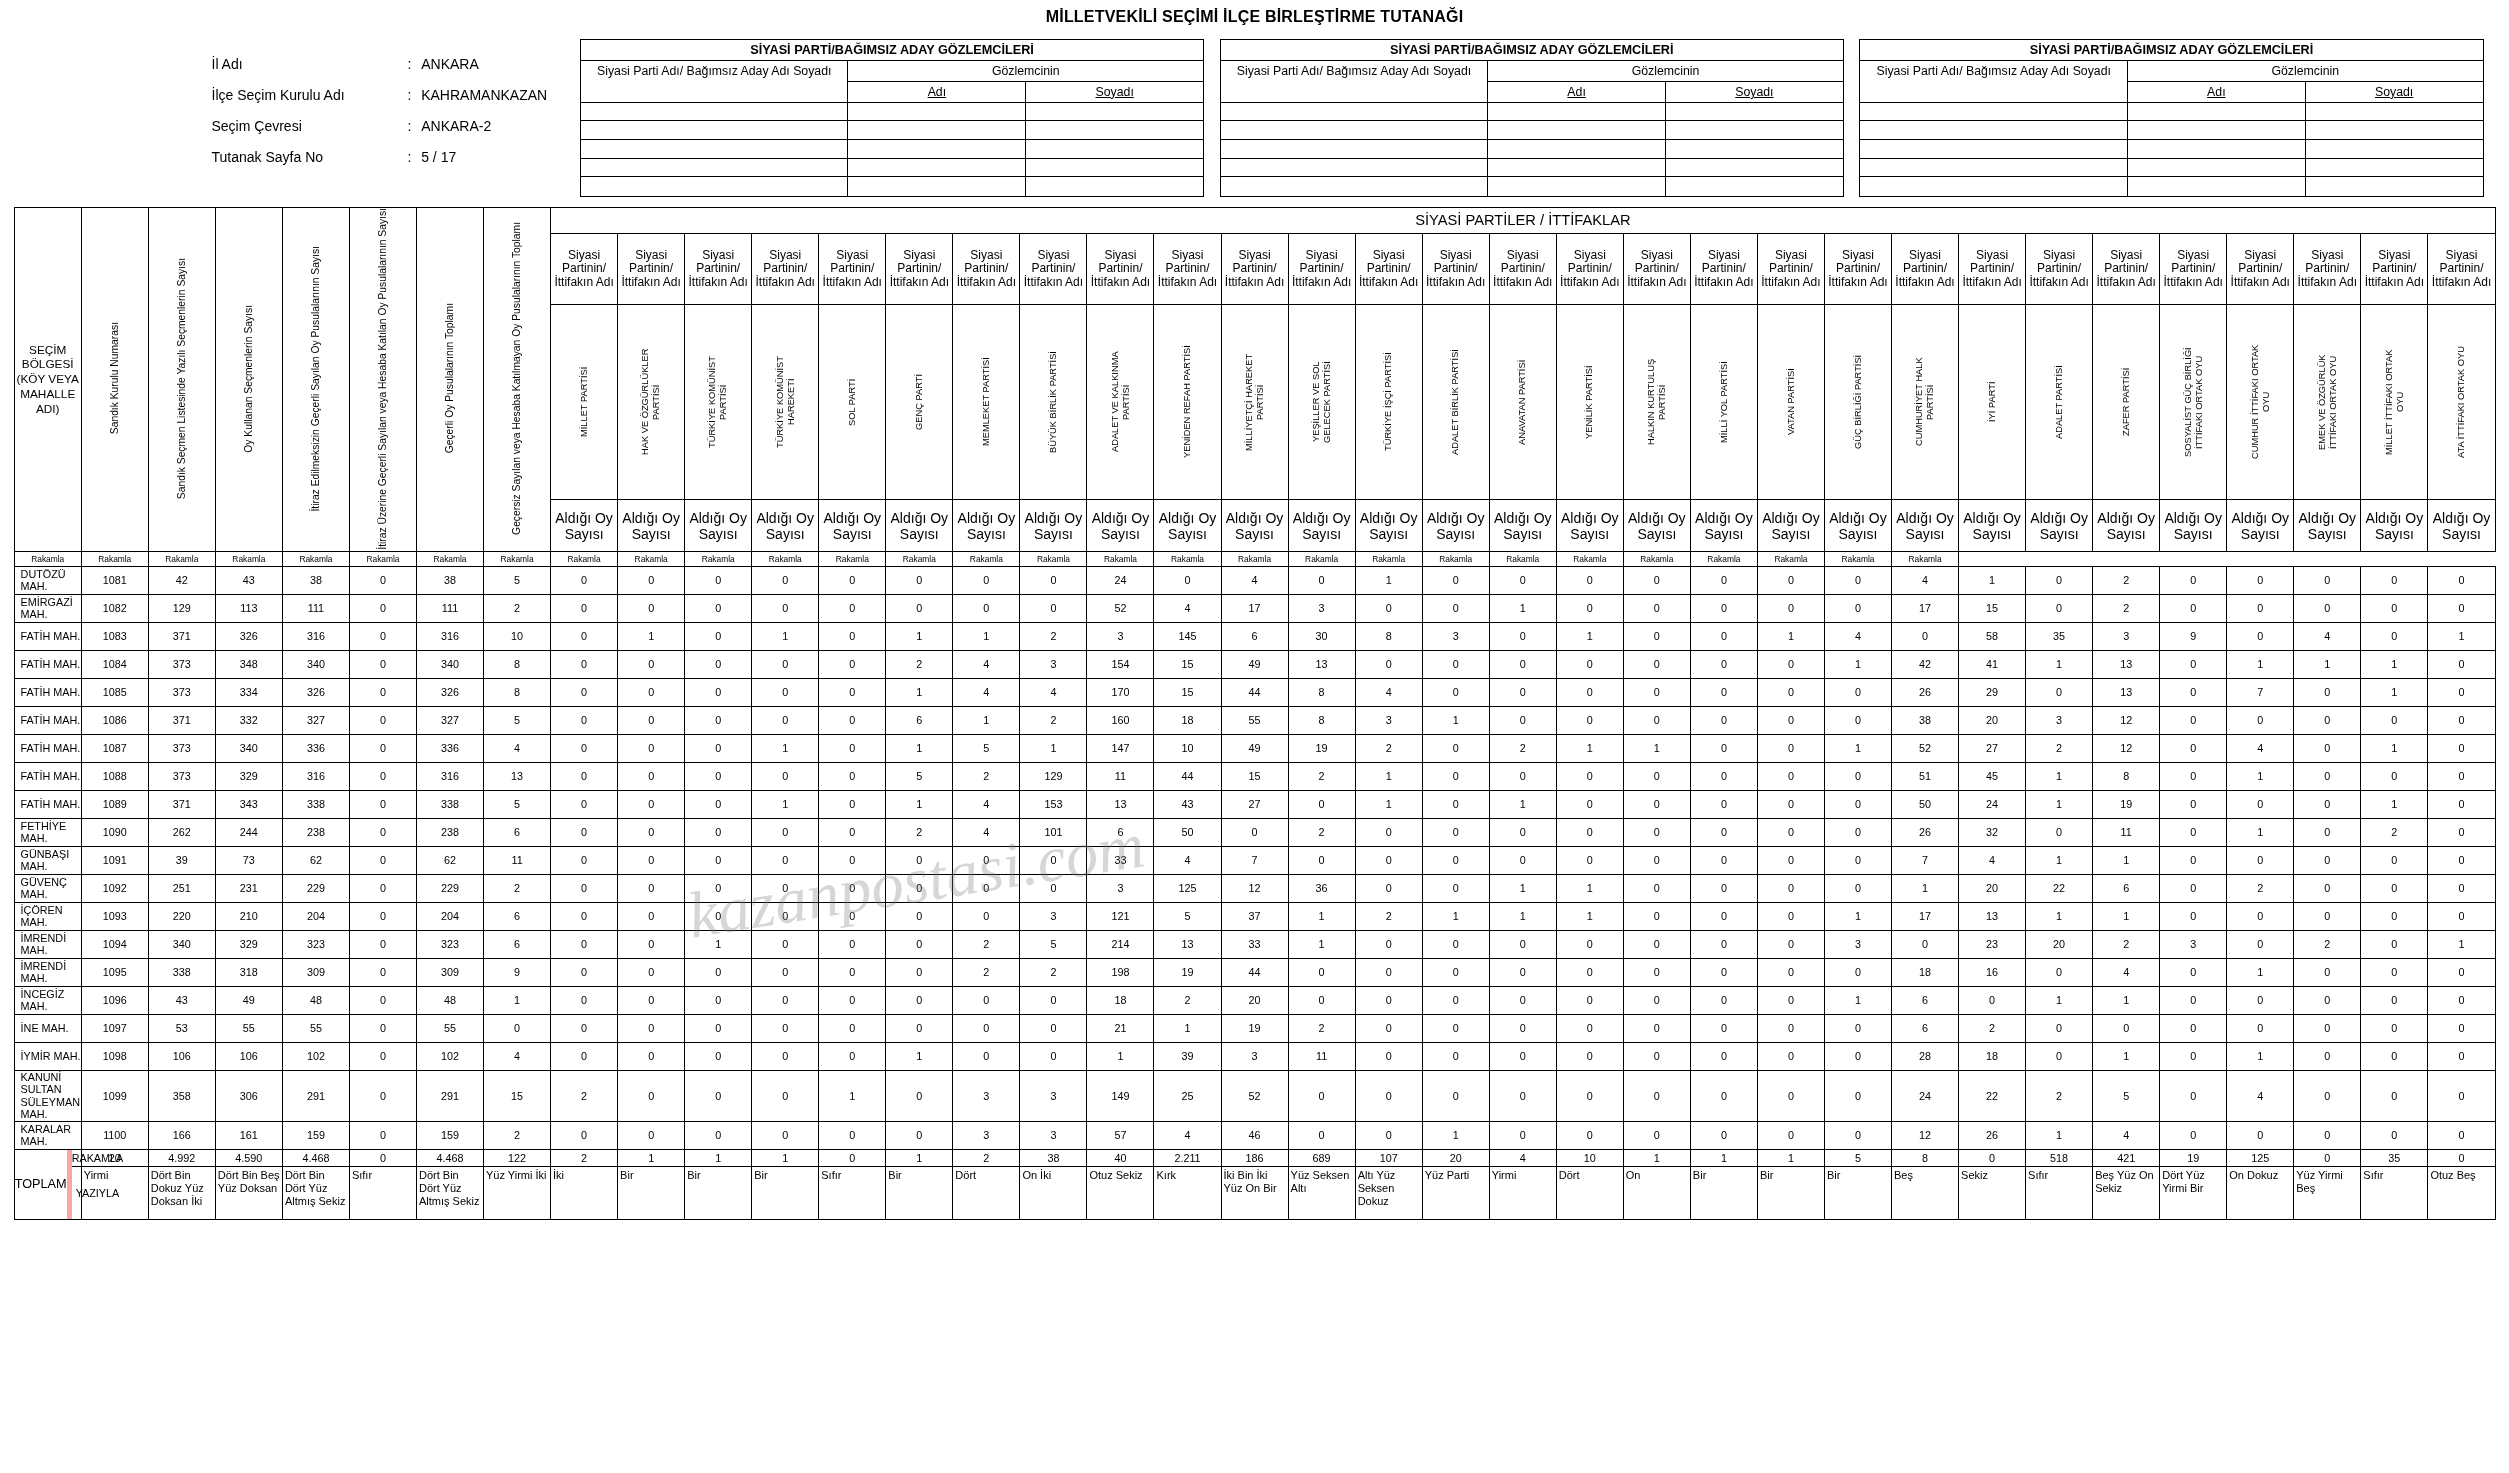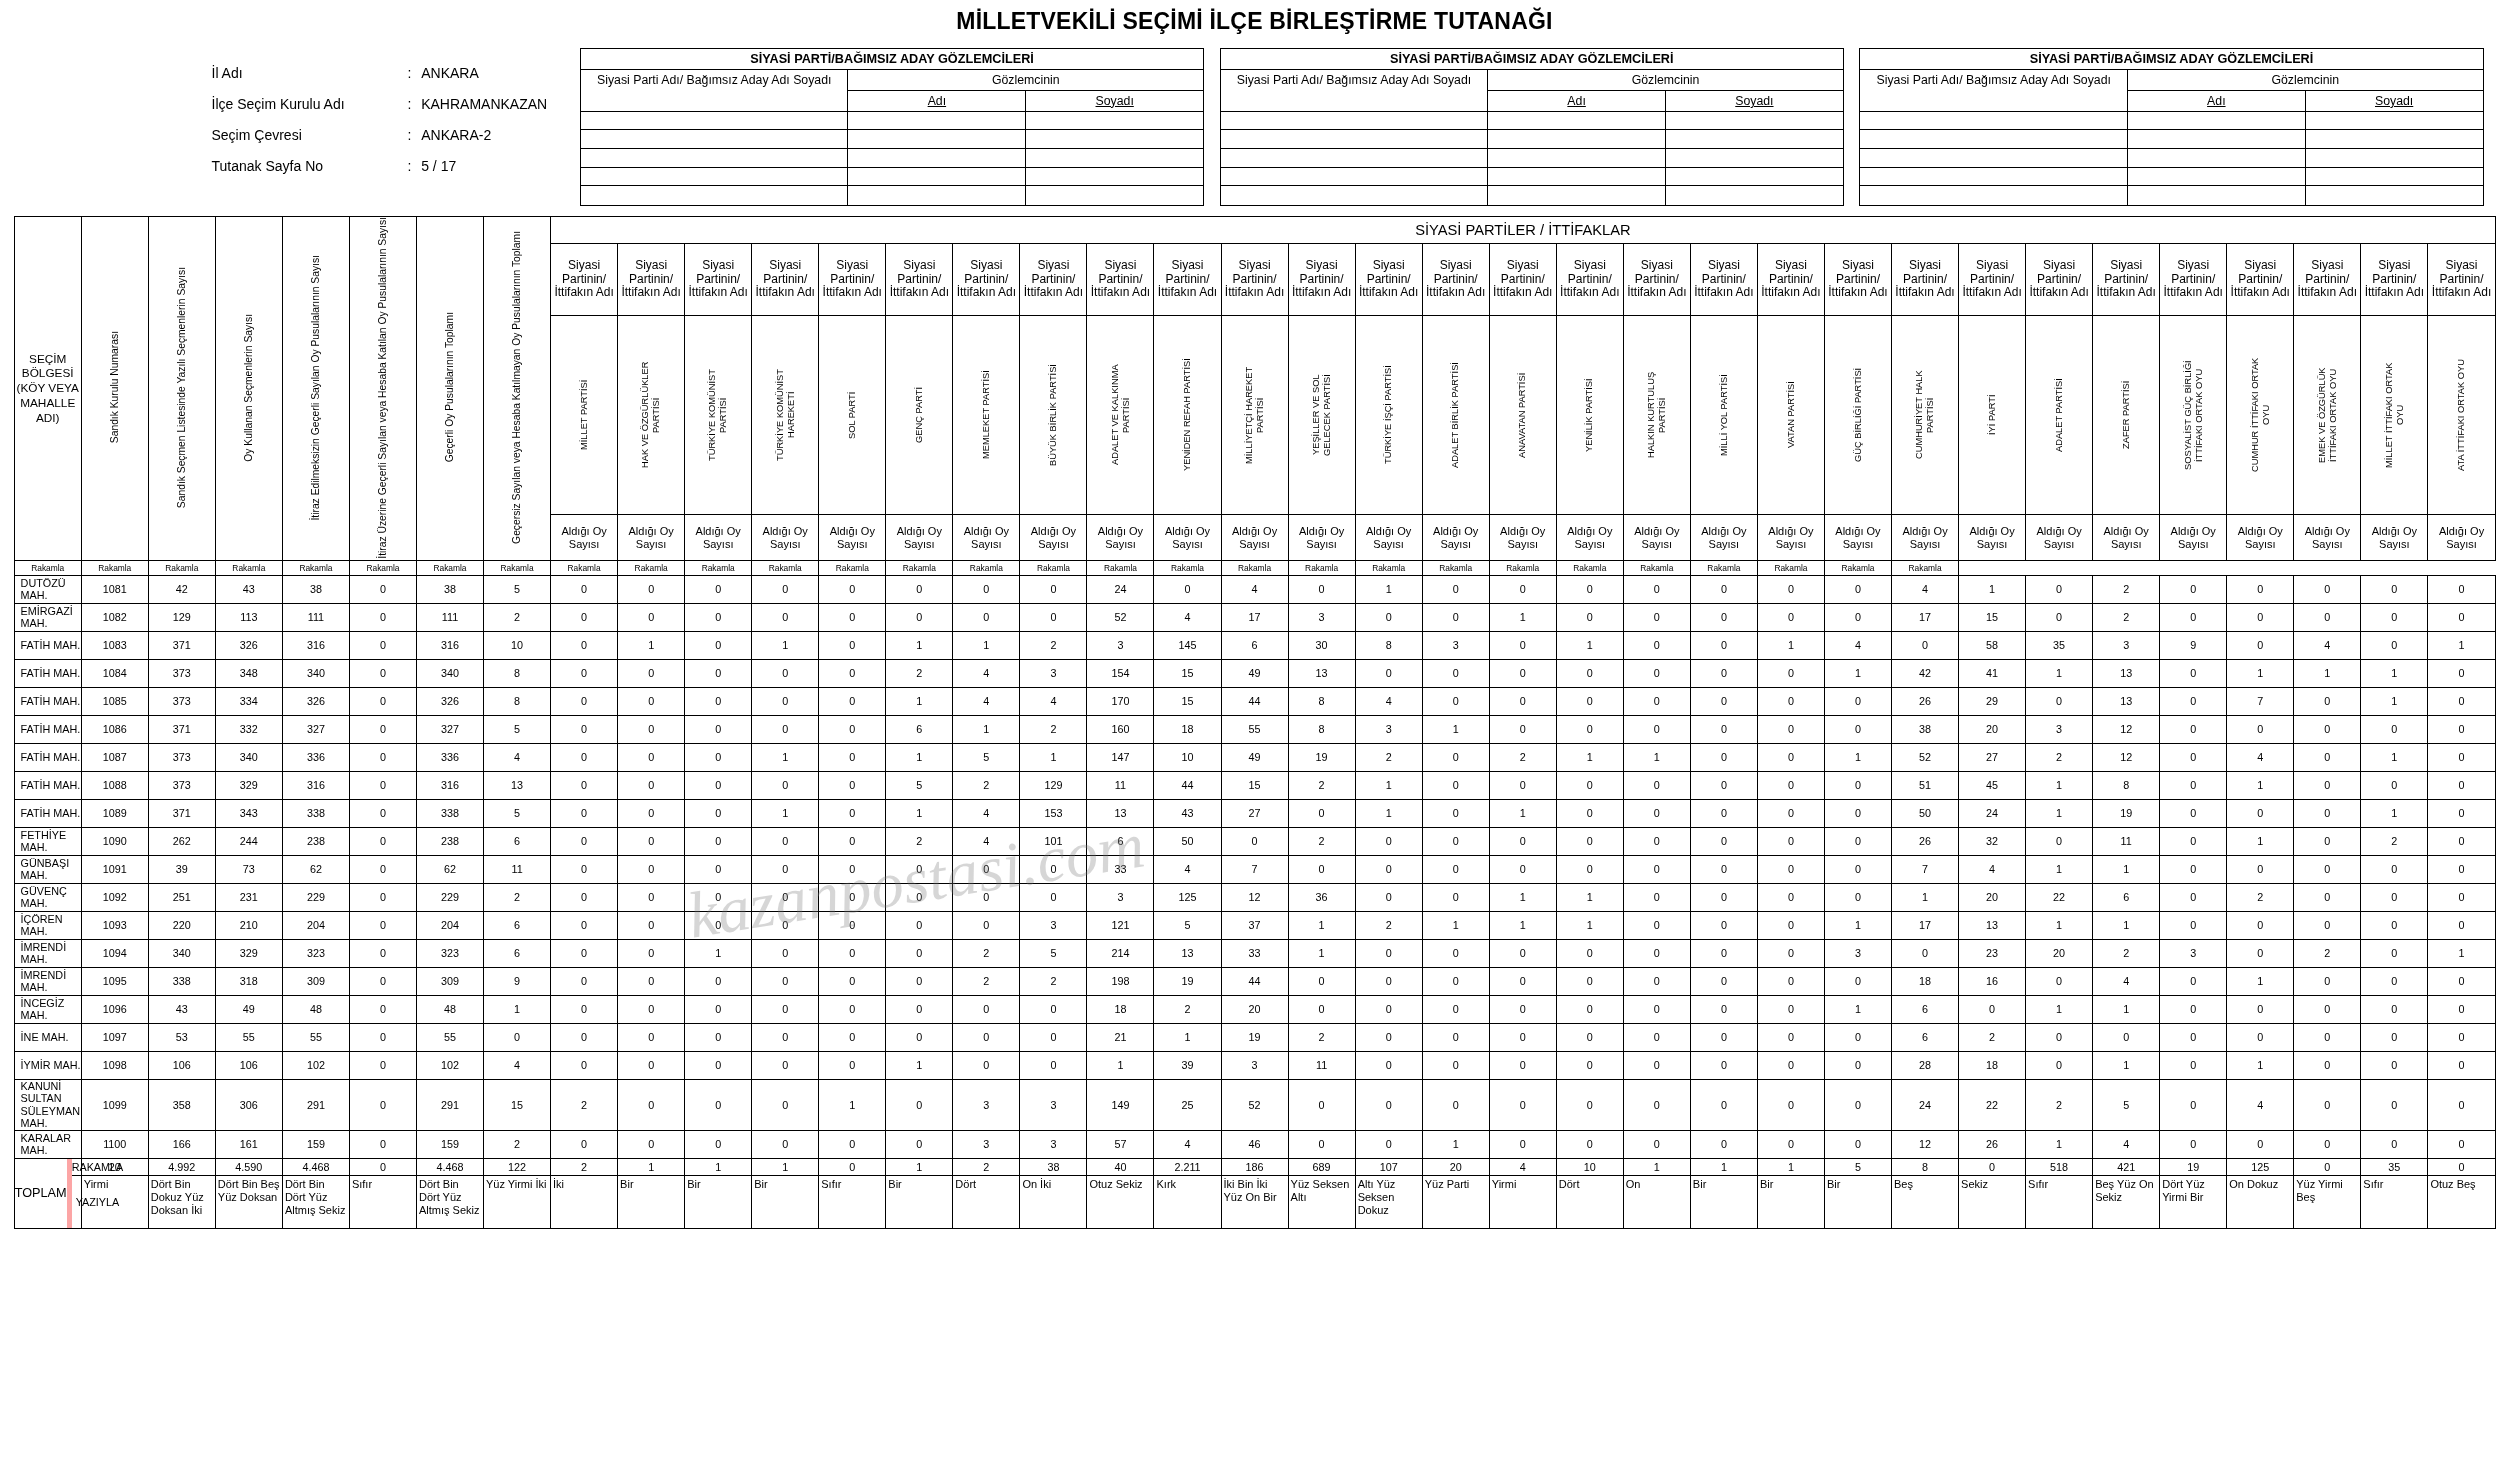--- a/index.html
+++ b/index.html
@@ -11,21 +11,21 @@
   }
   #page {
     width: 2509px;
     height: 1473px;
     position: relative;
     background: #fff;
     overflow: hidden;
   }
   #doc-title {
     text-align: center;
-    font-size: 23px;
+    font-size: 16px;
     font-weight: bold;
     padding-top: 7.8px;
     letter-spacing: 0.2px;
   }
 
   
   .header-area {
     display: flex;
     align-items: flex-start;
     padding: 13.7px 25.5px 0 25.5px;
@@ -142,21 +142,21 @@
     font-size: 14.7px;
     font-weight: bold;
     height: 15.7px;
   }
   td.sp-label {
     font-size: 12px;
     line-height: 1.1;
     height: 45px;
   }
   td.aldigi {
-    font-size: 11px;
+    font-size: 14px;
     line-height: 1.15;
     height: 29px;
   }
   td.rakamla {
     font-size: 8.4px;
     height: 14.7px;
   }
   tr.data td { height: 28px; font-size: 10.8px; }
   tr.data td.name {
     text-align: left;

